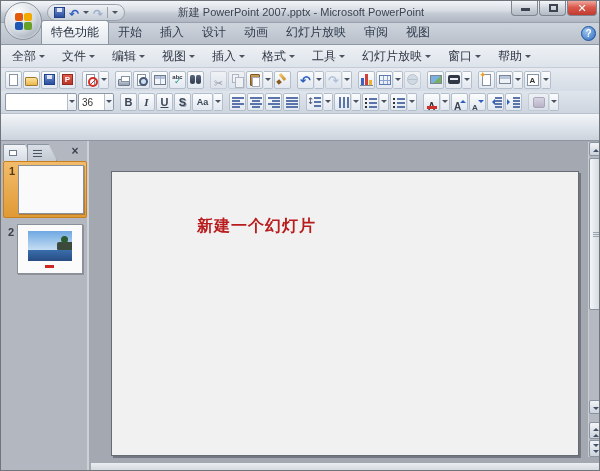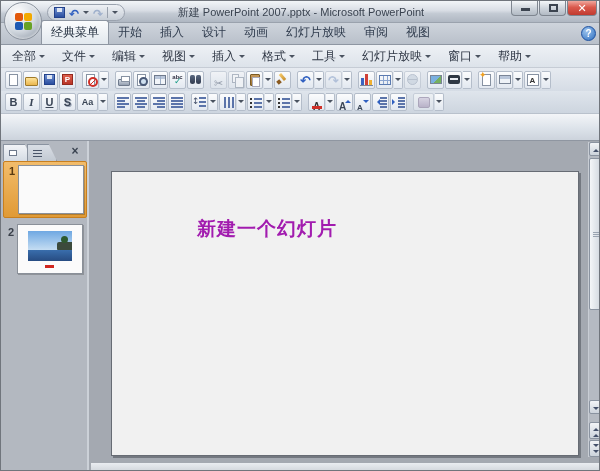--- a/index.html
+++ b/index.html
@@ -178,21 +178,21 @@
   .thumb2 .tpage{position:absolute;left:14px;top:1px;width:66px;height:50px;background:#fbfbfb;
     border:1px solid #8a9099;box-shadow:1px 1px 0 rgba(0,0,0,.2)}
   .photo{position:absolute;left:10px;top:6px;width:44px;height:30px;overflow:hidden;
     background:linear-gradient(#6fa8e2,#c3dcf2 62%,#3a6fae 62%,#274c82)}
   .photo .land{position:absolute;right:0;top:11px;width:15px;height:8px;background:#3c4a3c;border-radius:2px 0 0 1px}
   .photo .tree{position:absolute;right:4px;top:5px;width:7px;height:7px;border-radius:50%;background:#2e5a30}
   .redmark{position:absolute;left:27px;top:40px;width:9px;height:3px;background:#d02820}
 
   .canvas-slide{position:absolute;left:110px;top:30px;width:468px;height:285px;background:#f1f1f1;
     border:1px solid #676c74;box-shadow:2px 2px 0 rgba(55,60,68,.45)}
-  .slide-text{position:absolute;left:85px;top:44px;font-size:19px;font-weight:bold;color:#a21caf;letter-spacing:1px}
+  .slide-text{position:absolute;left:85px;top:44px;font-size:16px;font-weight:bold;color:#b91c1c;letter-spacing:1px}
 
   
   .vscroll{position:absolute;right:0;top:1px;width:13px;height:315px;background:#b5bac2;border-left:1px solid #c8cdd4}
   .sbtn{position:absolute;left:0;width:12px;height:14px;border:1px solid #8a93a0;border-radius:2px;
     background:linear-gradient(#f2f4f7,#ccd3db)}
   .tri-u{position:absolute;left:3px;top:5px;border:3px solid transparent;border-bottom-color:#44506a;margin-top:-2px}
   .tri-d{position:absolute;left:3px;top:5px;border:3px solid transparent;border-top-color:#44506a;margin-top:1px}
   .tri-u2{position:absolute;left:3px;top:2px;border:3px solid transparent;border-bottom-color:#44506a}
   .tri-u3{position:absolute;left:3px;top:8px;border:3px solid transparent;border-bottom-color:#44506a}
   .tri-d2{position:absolute;left:3px;top:3px;border:3px solid transparent;border-top-color:#44506a}
@@ -231,21 +231,21 @@
     </div>
   <div class="wbtn">
       <span class="ic-restore"></span>
     </div>
   <div class="wbtn close">
       <span class="ic-close">✕</span>
     </div>
 </div>
 
 <div class="tabrow">
-  <div class="rtab active">经典菜单</div>
+  <div class="rtab active">特色功能</div>
   <div class="rtab">开始</div>
   <div class="rtab">插入</div>
   <div class="rtab">设计</div>
   <div class="rtab">动画</div>
   <div class="rtab">幻灯片放映</div>
   <div class="rtab">审阅</div>
   <div class="rtab">视图</div>
   <div class="help-btn">?</div>
 </div>
 
@@ -402,20 +402,34 @@
         <span class="ic i-frame">A</span>
       </div>
     <div class="ddb">
         <span class="car"></span>
       </div>
   </div>
 </div>
 
 <div class="toolrow2">
   <div class="grp">
+    <div class="combo" style="width:72px">
+      <span class="val"></span>
+      <span class="ddb">
+          <span class="car"></span>
+        </span>
+    </div>
+    <div class="combo" style="width:36px">
+      <span class="val">36</span>
+      <span class="ddb">
+          <span class="car"></span>
+        </span>
+    </div>
+  </div>
+  <div class="grp">
     <div class="tbtn">
         <span class="lbl">B</span>
       </div>
     <div class="tbtn">
         <span class="lbl" style="font-style:italic;font-family:'Liberation Serif',serif">I</span>
       </div>
     <div class="tbtn">
         <span class="lbl" style="text-decoration:underline">U</span>
       </div>
     <div class="tbtn">

